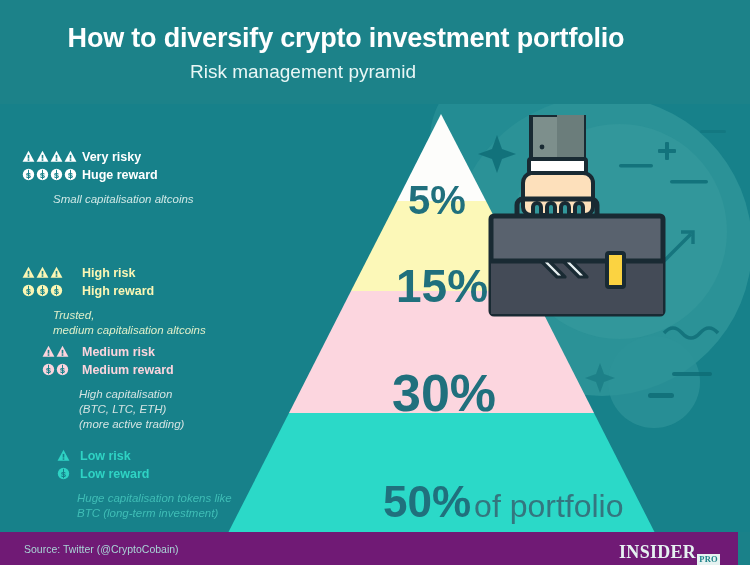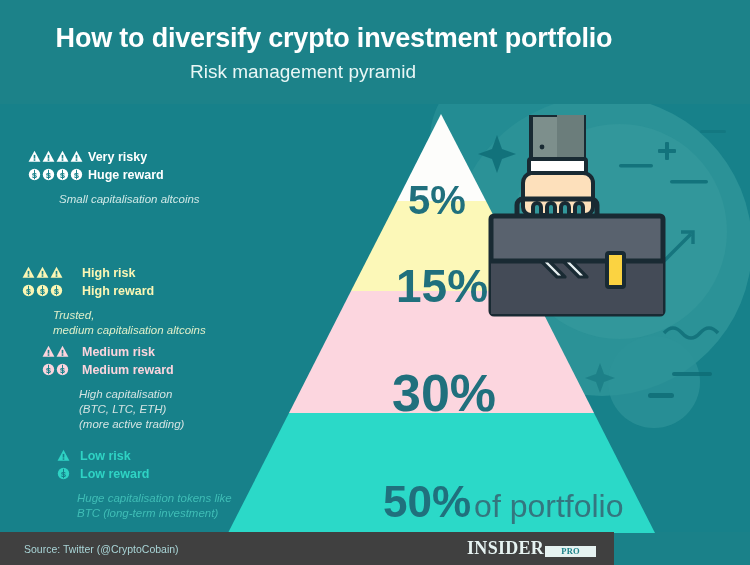--- a/index.html
+++ b/index.html
@@ -9,59 +9,59 @@
     background:#1a8189;
   }
   .canvas{position:relative;width:750px;height:565px;overflow:hidden;background:#1a8189;}
 
   
   .header{
     position:absolute;left:0;top:0;width:750px;height:104px;
     background:#1c8289;z-index:6;
   }
   .title{
-    position:absolute;left:0;top:23px;width:668px;text-align:center;
+    position:absolute;left:12px;top:23px;width:668px;text-align:center;
     font-size:27px;font-weight:bold;color:#ffffff;letter-spacing:-0.2px;
   }
   .subtitle{
     position:absolute;left:0;top:61px;width:606px;text-align:center;
     font-size:19px;color:#eaf7f6;font-weight:normal;
   }
 
   
   .body-bg{
     position:absolute;left:0;top:104px;width:750px;height:428px;
     background:#17818a;overflow:hidden;
   }
   .blob{position:absolute;border-radius:50%;background:#2a8e93;}
   .blob-a{width:300px;height:300px;left:452px;top:-8px;background:#2b9297;}
   .blob-b{width:215px;height:215px;left:512px;top:20px;background:#35999d;opacity:.65;}
   .blob-c{width:92px;height:92px;left:608px;top:232px;background:#2e9398;opacity:.75;}
   .blob-d{width:150px;height:150px;left:430px;top:-40px;background:#2f979c;opacity:.5;}
 
   
   .footer{
-    position:absolute;left:0;top:532px;width:614px;height:33px;
-    background:#404040;z-index:8;
+    position:absolute;left:0;top:532px;width:738px;height:33px;
+    background:#701a75;z-index:8;
   }
   .source{
     position:absolute;left:24px;top:11px;
     font-size:10.5px;color:#a9d4d6;
   }
   .logo{
     position:absolute;right:18px;top:7px;display:flex;align-items:center;
   }
   .logo-main{
     font-family:"Liberation Serif", serif;font-size:18px;font-weight:bold;
     color:#e6f2f1;letter-spacing:0.3px;line-height:18px;
   }
   .logo-pro{
     display:inline-block;background:#e6f2f1;color:#1c8289;
     font-family:"Liberation Serif", serif;font-size:8.5px;font-weight:bold;
-    padding:1px 16px;margin-left:1px;margin-top:6px;line-height:9px;letter-spacing:.3px;
+    padding:1px 2px;margin-left:1px;margin-top:15px;line-height:9px;letter-spacing:.3px;
   }
 
   
   .pyramid{position:absolute;left:0;top:0;width:750px;height:565px;z-index:4;}
 
   .pct{
     position:absolute;z-index:5;color:#20707d;font-weight:bold;
     line-height:1;white-space:nowrap;
   }
   .pct-5{left:408px;top:180px;font-size:40px;}
@@ -77,21 +77,21 @@
   .lg-block{position:absolute;}
   .lg-row{display:flex;align-items:center;height:17px;margin-bottom:1px;}
   .icons{display:flex;align-items:center;width:58px;}
   .lg-label{font-size:12.5px;font-weight:bold;margin-left:2px;white-space:nowrap;}
   .lg-desc{
     font-size:11.5px;font-style:italic;line-height:15px;
     margin-top:9px;margin-left:31px;white-space:nowrap;
   }
   .ic{width:13px;height:13px;margin-right:1px;display:block;}
 
-  .b1{left:28px;top:44px;}
+  .b1{left:22px;top:44px;}
   .b2{left:22px;top:160px;}
   .b3{left:42px;top:239px;}
   .b4{left:57px;top:343px;}
 
   .c1{color:#ffffff;}
   .c1d{color:#cfe8e6;}
   .c2{color:#fbf6b4;}
   .c2d{color:#dfeec9;}
   .c3{color:#fbd4dd;}
   .c3d{color:#d4e3e2;}

